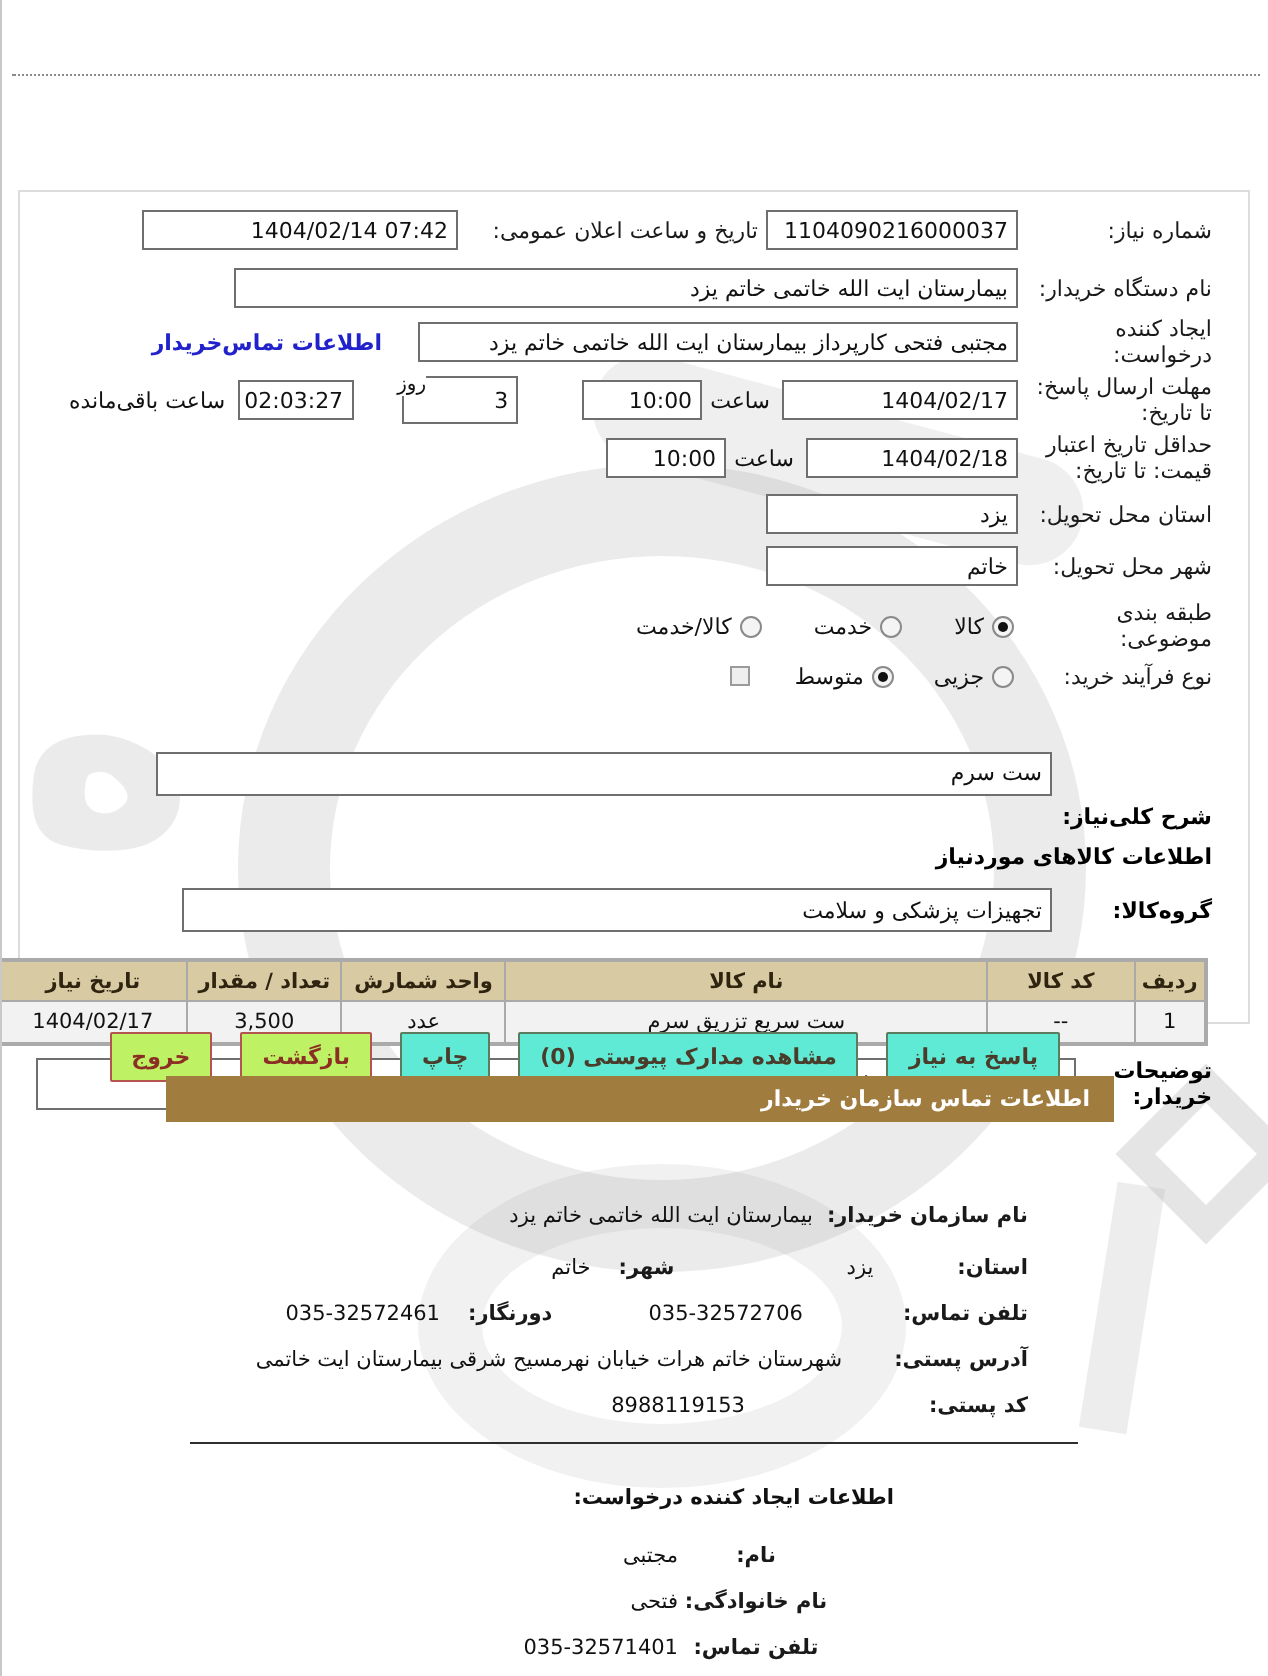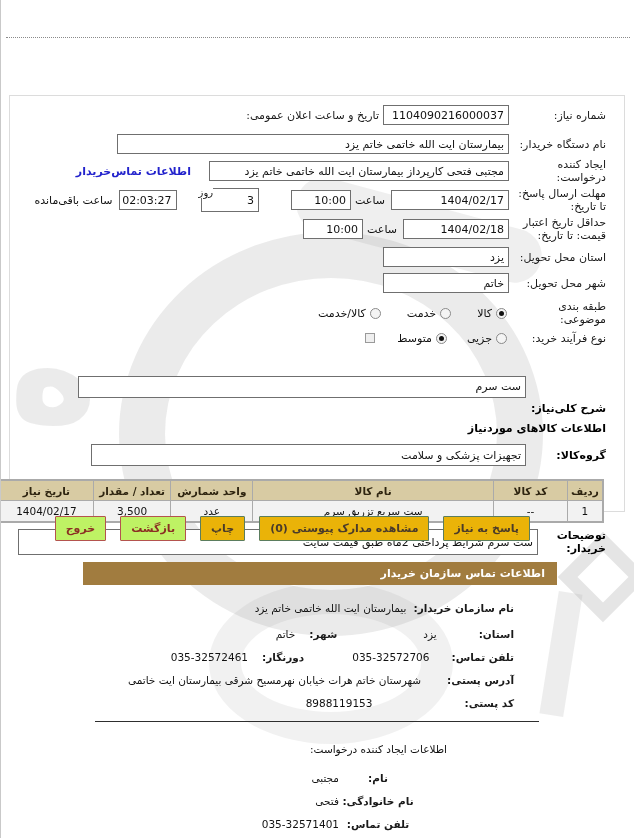--- a/index.html
+++ b/index.html
@@ -25,21 +25,21 @@
   .wm-diamond { left:570px; top:545px; width:64px; height:64px;
                 border:14px solid #b5b5b5; transform:rotate(45deg); opacity:.35; }
 
   
   .dotted-sep { position:absolute; top:37px; left:5px; width:624px;
                 border-top:1px dotted #8a8a8a; z-index:1; }
   .bar { background:#a17c3f; color:#fff; font-weight:bold;
          display:flex; align-items:center; z-index:2; position:absolute; }
   .bar1 { top:55px; right:15px; width:604px; height:27px;
           border:1px solid #45402f; padding-right:10px; box-shadow:0 1px 1px rgba(0,0,0,.35); }
-  .bar2 { top:562px; right:77px; width:474px; height:23px; padding-right:12px; }
+  .bar2 { top:538px; right:77px; width:474px; height:23px; padding-right:12px; }
 
   
   .panel { position:absolute; top:95px; right:9px; width:616px; height:417px;
            border:1px solid #dcdcdc; padding:8px 18px 0 8px; z-index:1; }
   .row { display:flex; align-items:center; min-height:22px; }
   .lbl { width:95px; flex-shrink:0; line-height:13px; color:#1a1a1a; }
   .b { font-weight:bold; color:#000; }
   .box { display:inline-flex; align-items:center; height:20px; background:#fff;
          border:1px solid #6f6f6f; padding:0 4px; overflow:hidden; white-space:nowrap; }
   .ltr { direction:ltr; unicode-bidi:embed; }
@@ -59,33 +59,33 @@
   table.goods th { background:#d8cba3; color:#2e2410; font-weight:bold; height:19px; padding:0 3px; }
   table.goods td { background:#f2f2f2; height:20px; text-align:center; padding:0 3px;
                    white-space:nowrap; overflow:hidden; }
   .c-row{width:34px}.c-code{width:72px}.c-name{width:238px}.c-unit{width:80px}
   .c-qty{width:76px}.c-date{width:92px}
 
   
   .btnbar { position:absolute; top:516px; right:104px; display:flex; gap:14px; z-index:2; }
   .btn { height:25px; padding:0 10px; font-family:inherit; font-size:11px; font-weight:bold;
          cursor:pointer; border-radius:1px; }
-  .btn.green { background:#eab308; border:1px solid #5b7d5e; color:#4a3b2a; }
+  .btn.green { background:#5eead4; border:1px solid #5b7d5e; color:#4a3b2a; }
   .btn.pink  { background:#bef264; border:1px solid #b4544e; color:#8b2e24; }
 
   
   .contact { position:absolute; top:601px; right:120px; width:406px; z-index:1;
              font-size:10.5px; line-height:14px; }
   .crow { display:flex; align-items:flex-start; margin-bottom:9px; }
   .clbl { font-weight:bold; color:#1a1a1a; flex-shrink:0; }
   .sep-line { position:absolute; top:721px; right:95px; width:444px;
               border-top:1px solid #2e2e2e; z-index:1; }
   .creator { position:absolute; top:742px; right:187px; width:270px; z-index:1;
              font-size:10.5px; line-height:14px; }
-  .creator .hdr { font-weight:normal; margin-bottom:15px; }
+  .creator .hdr { font-weight:bold; margin-bottom:15px; }
   .creator .crow { margin-bottom:9px; margin-right:30px; }
   .creator .clbl { width:78px;text-align:center; }
 </style>
 </head>
 <body>
 
 <div class="page">
 
   <div class="wm wm-ring"></div>
   <div class="wm wm-stroke"></div>
@@ -98,20 +98,23 @@
 
 
   <div class="panel">
 
     <div class="row" style="margin-bottom:7px;">
       <span class="lbl">شماره نیاز:</span>
       <span class="box" style="width:126px;margin-right:2px;">
         <span class="ltr">1104090216000037</span>
       </span>
       <span class="lbl" style="width:148px;margin-right:4px;">تاریخ و ساعت اعلان عمومی:</span>
+      <span class="box" style="width:158px;margin-right:2px;">
+        <span class="ltr">1404/02/14 07:42</span>
+      </span>
     </div>
 
     <div class="row" style="margin-bottom:3px;">
       <span class="lbl">نام دستگاه خریدار:</span>
       <span class="box" style="width:392px;margin-right:2px;">
         <span>بیمارستان ایت الله خاتمی خاتم یزد</span>
       </span>
     </div>
 
     <div class="row" style="margin-bottom:2px;min-height:26px;">
@@ -258,21 +261,21 @@
       <span style="margin-right:7px;">بیمارستان ایت الله خاتمی خاتم یزد</span>
     </div>
     <div class="crow">
       <span class="clbl">استان:</span>
       <span style="margin-right:42px;">یزد</span>
       <span class="clbl" style="margin-right:86px;">شهر:</span>
       <span style="margin-right:14px;">خاتم</span>
     </div>
     <div class="crow">
       <span class="clbl">تلفن تماس:</span>
-      <span class="ltr" style="margin-right:22px;">035-32572706</span>
+      <span class="ltr" style="margin-right:50px;">035-32572706</span>
       <span class="clbl" style="margin-right:48px;">دورنگار:</span>
       <span class="ltr" style="margin-right:14px;">035-32572461</span>
     </div>
     <div class="crow">
       <span class="clbl">آدرس پستی:</span>
       <span style="margin-right:26px;">شهرستان خاتم هرات خیابان نهرمسیح شرقی بیمارستان ایت خاتمی</span>
     </div>
     <div class="crow">
       <span class="clbl">کد پستی:</span>
       <span class="ltr" style="margin-right:92px;">8988119153</span>

